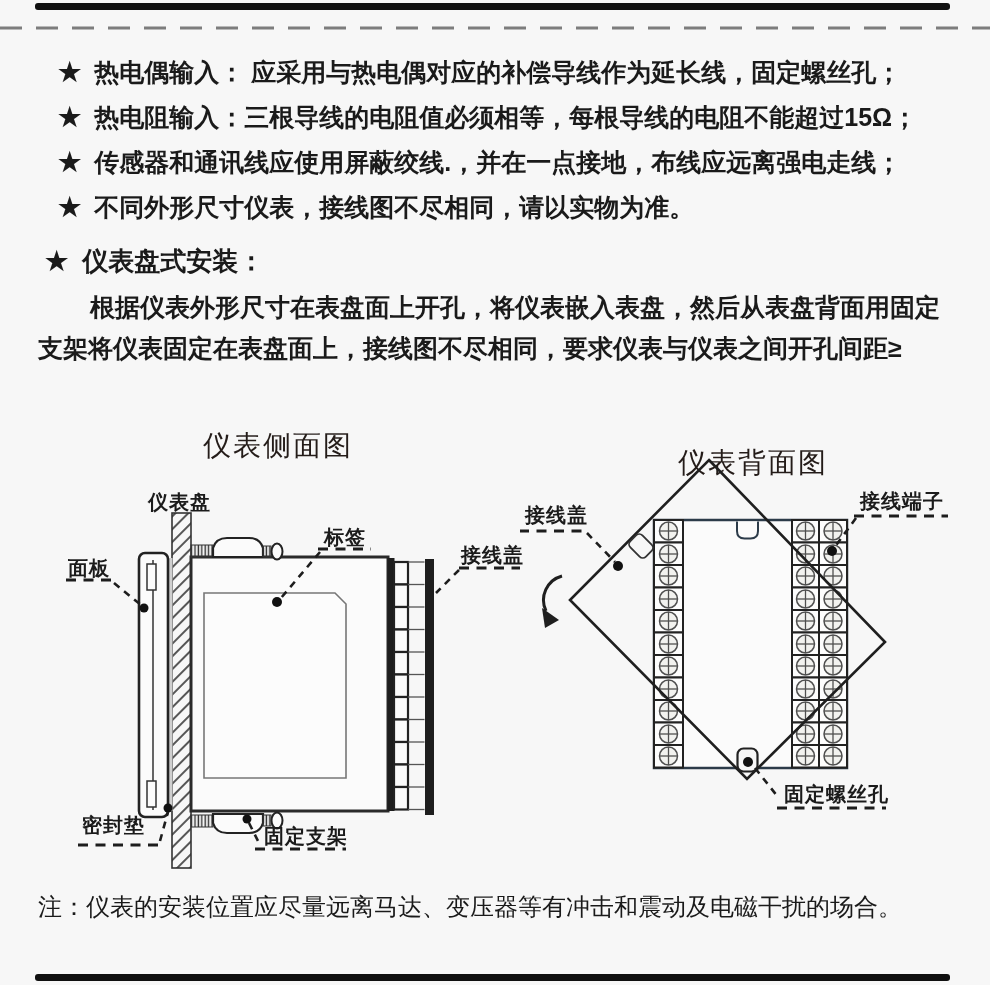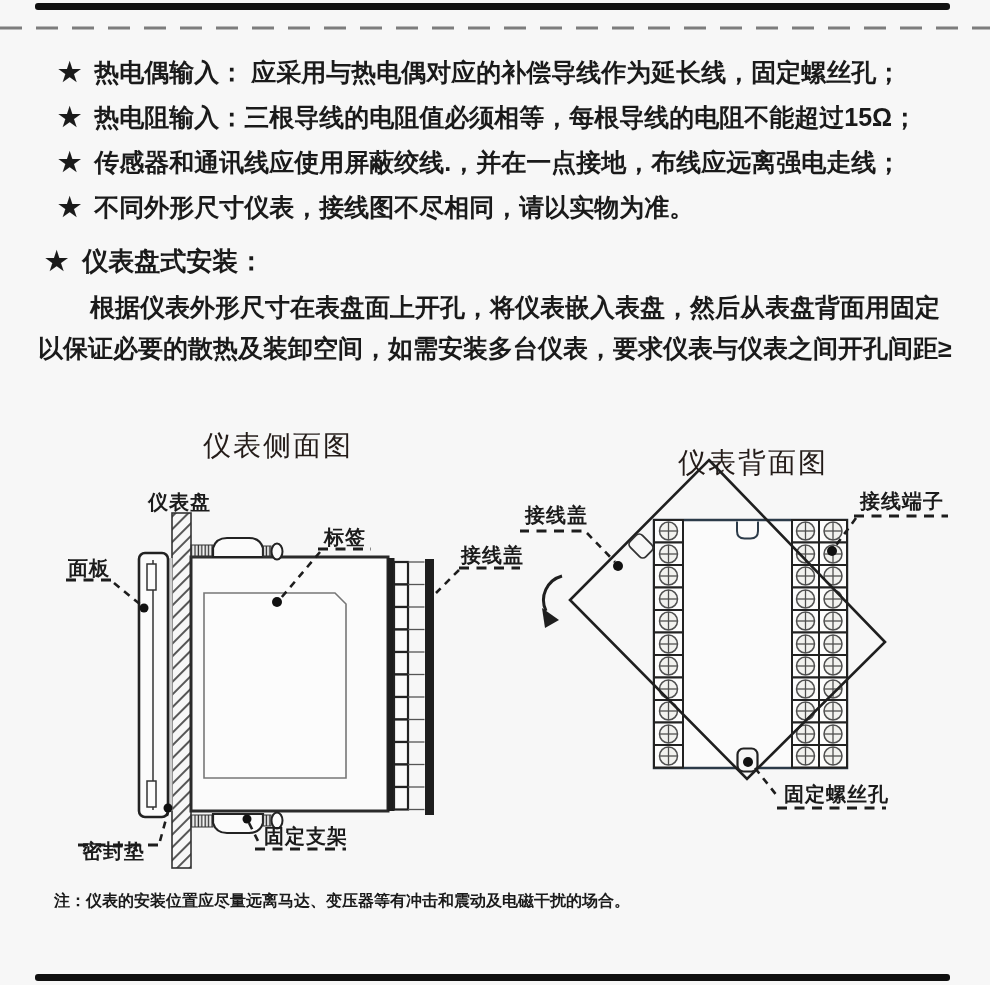--- a/index.html
+++ b/index.html
@@ -37,22 +37,22 @@
     position:absolute;
     font-family:"Liberation Serif", serif;
     font-size:28px;font-weight:normal;letter-spacing:2px;white-space:nowrap;
     color:#241c19;
   }
   .lbl{
     position:absolute;font-size:20px;font-weight:600;color:#1b1b1b;
     white-space:nowrap;letter-spacing:1px;
   }
   .note{
-    position:absolute;left:54px;top:891px;
-    font-size:16px;font-weight:bold;white-space:nowrap;
+    position:absolute;left:38px;top:891px;
+    font-size:24px;font-weight:normal;white-space:nowrap;
   }
   .diag-svg{position:absolute;}
 </style>
 </head>
 <body>
 
 <div class="page">
 
   <div class="edge-bar top-edge"></div>
   <svg class="divider-svg" viewBox="0 0 990 8">
@@ -75,21 +75,21 @@
     <span class="star">★</span>
     <span>不同外形尺寸仪表，接线图不尽相同，请以实物为准。</span>
   </div>
 
   <div class="heading" style="top:246px">
     <span class="star">★</span>
     <span>仪表盘式安装：</span>
   </div>
 
   <div class="para-line para-indent" style="top:291px">根据仪表外形尺寸在表盘面上开孔，将仪表嵌入表盘，然后从表盘背面用固定</div>
-  <div class="para-line" style="top:332px">以保证必要的散热及装卸空间，如需安装多台仪表，要求仪表与仪表之间开孔间距≥</div>
+  <div class="para-line" style="top:332px">支架将仪表固定在表盘面上，接线图不尽相同，要求仪表与仪表之间开孔间距≥</div>
 
   <div class="diag-title" style="left:203px;top:427px">仪表侧面图</div>
   <div class="diag-title" style="left:678px;top:444px">仪表背面图</div>
 
   <svg class="diag-svg" style="left:40px;top:470px" width="480" height="412" viewBox="40 470 480 412">
     <defs>
       <pattern id="hatch" width="9" height="9" patternUnits="userSpaceOnUse" patternTransform="rotate(45)">
         <line x1="1" y1="0" x2="1" y2="9" stroke="#3a3a3a" stroke-width="1.7"></line>
       </pattern>
       <pattern id="coil" width="3.4" height="14" patternUnits="userSpaceOnUse">
@@ -176,21 +176,21 @@
 
       <line x1="255" y1="849" x2="346" y2="849" stroke-width="3" stroke-dasharray="10 7.5"></line>
       <line x1="249" y1="823" x2="260" y2="845" stroke-width="2.6" stroke-dasharray="7 6"></line>
     </g>
   </svg>
 
   <div class="lbl" style="left:148px;top:489px">仪表盘</div>
   <div class="lbl" style="left:68px;top:555px">面板</div>
   <div class="lbl" style="left:324px;top:524px">标签</div>
   <div class="lbl" style="left:461px;top:542px">接线盖</div>
-  <div class="lbl" style="left:82px;top:838px">密封垫</div>
+  <div class="lbl" style="left:82px;top:812px">密封垫</div>
   <div class="lbl" style="left:264px;top:823px">固定支架</div>
 
   <svg class="diag-svg" style="left:520px;top:450px" width="470" height="420" viewBox="520 450 470 420">
     <defs>
       <g id="scr">
         <circle r="9" fill="#f2f2ef" stroke="#4f4f4f" stroke-width="1.5"></circle>
         <line x1="-9" y1="0" x2="9" y2="0" stroke="#4f4f4f" stroke-width="1.3"></line>
         <line x1="0" y1="-9" x2="0" y2="9" stroke="#4f4f4f" stroke-width="1.3"></line>
       </g>
     </defs>

